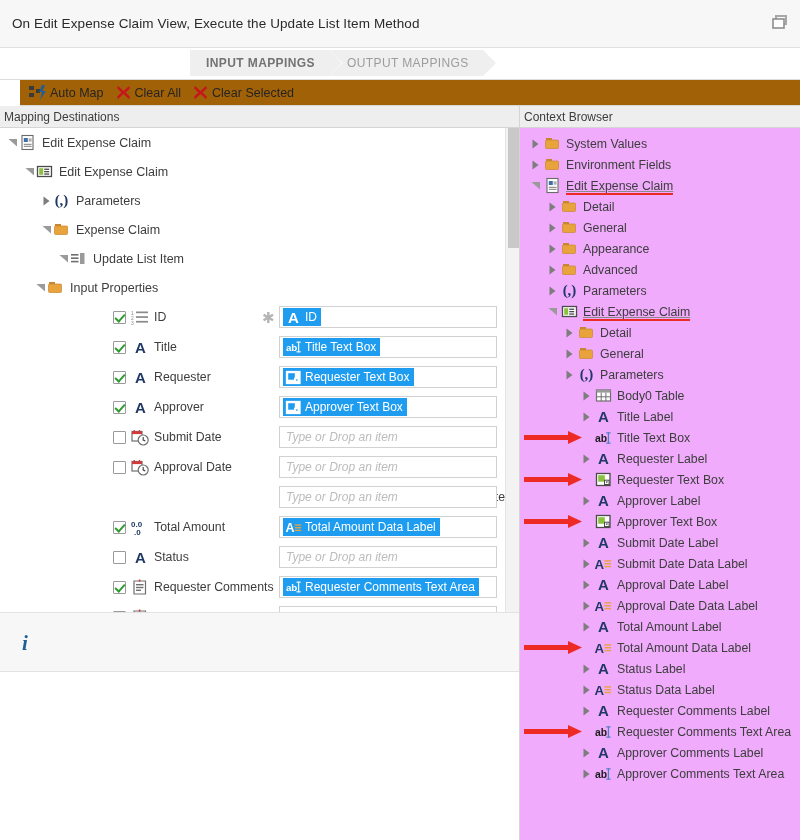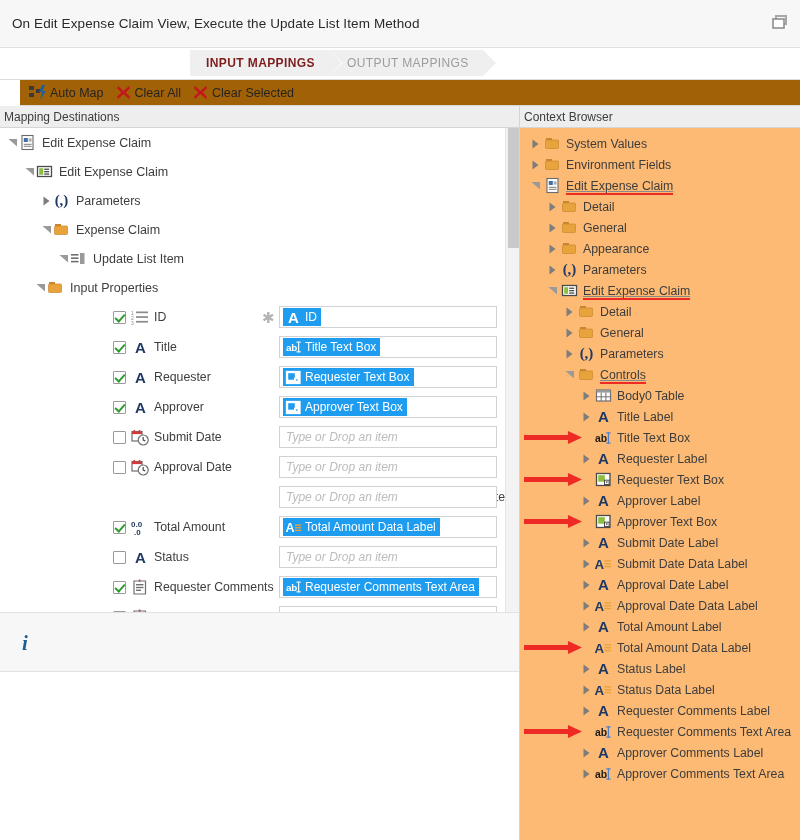--- a/index.html
+++ b/index.html
@@ -26,21 +26,21 @@
   .tabstrip {
     position: absolute; left: 0; top: 48px; width: 800px; height: 32px;
     background: #ffffff; border-bottom: 1px solid #dcdcdc;
   }
   .tabs { position: absolute; left: 190px; top: 2px; height: 26px; display: flex; }
   .tab {
     position: relative; height: 26px; display: flex; align-items: center;
     background: #efefef; padding: 0 14px 0 18px; font-size: 12px;
     letter-spacing: .4px; color: #9c9c9c; white-space: nowrap;
   }
-  .tab.active { color: #7f1d1d; font-weight: bold; }
+  .tab.active { color: #737373; font-weight: bold; }
   .tab::after {
     content: ""; position: absolute; right: -13px; top: 0;
     border-left: 13px solid #efefef;
     border-top: 13px solid transparent; border-bottom: 13px solid transparent;
     z-index: 2;
   }
   .tab::before {
     content: ""; position: absolute; right: -14px; top: 0;
     border-left: 14px solid #ffffff;
     border-top: 13px solid transparent; border-bottom: 13px solid transparent;
@@ -133,21 +133,21 @@
   }
   .info-i {
     position: absolute; left: 22px; top: 18px;
     font-size: 21px; font-style: italic; font-weight: bold;
     color: #1f5f96; font-family: "Liberation Serif", serif;
   }
 
   
   .right-panel {
     position: absolute; left: 519px; top: 128px; width: 281px; height: 712px;
-    background: #fdba74; border-left: 1px solid #d5d5d5; overflow: hidden;
+    background: #f0abfc; border-left: 1px solid #d5d5d5; overflow: hidden;
   }
   .rrow { position: relative; height: 21px; display: flex; align-items: center; }
   .rtwist { width: 15px; height: 21px; display:flex; align-items:center; justify-content:center; flex:none; }
   .rico { width: 18px; height: 17px; flex: none; display:flex; align-items:center; justify-content:center; }
   .rlbl { font-size: 12.3px; color: #3d3d3d; margin-left: 5px; white-space: nowrap; }
   .rlbl.ul { text-decoration: underline; text-decoration-color: #8a8a8a; }
   .red-underline {
     position: absolute; height: 2px; background: #ee2a24; bottom: 1px;
   }
   .arrow-wrap { position: absolute; left: 0; width: 62px; height: 21px; }
@@ -644,20 +644,36 @@
         </div>
       </div>
       <div class="rrow" style="padding-left: 25px;">
         <div class="rtwist">
           <svg width="9" height="10" viewBox="0 0 9 10">
             <path d="M1.5 0.5 L7.5 5 L1.5 9.5 Z" fill="#7d7d7d"></path>
           </svg>
         </div>
         <div class="rico">
           <svg width="17" height="17" viewBox="0 0 17 17">
+            <rect x="2" y="3" width="6" height="2" fill="#c8872e"></rect>
+            <rect x="1.5" y="5" width="13" height="8.5" rx="1" fill="#e8a33d" stroke="#c8872e" stroke-width=".7"></rect>
+          </svg>
+        </div>
+        <div style="position: relative;">
+          <div class="rlbl">Advanced</div>
+        </div>
+      </div>
+      <div class="rrow" style="padding-left: 25px;">
+        <div class="rtwist">
+          <svg width="9" height="10" viewBox="0 0 9 10">
+            <path d="M1.5 0.5 L7.5 5 L1.5 9.5 Z" fill="#7d7d7d"></path>
+          </svg>
+        </div>
+        <div class="rico">
+          <svg width="17" height="17" viewBox="0 0 17 17">
             <text x="8.5" y="13" font-family="Liberation Serif,serif" font-size="15" font-weight="bold" fill="#1f3864" text-anchor="middle">(,)</text>
           </svg>
         </div>
         <div style="position: relative;">
           <div class="rlbl">Parameters</div>
         </div>
       </div>
       <div class="rrow" style="padding-left: 25px;">
         <div class="rtwist">
           <svg width="10" height="9" viewBox="0 0 10 9">
@@ -718,37 +734,20 @@
         </div>
         <div class="rico">
           <svg width="17" height="17" viewBox="0 0 17 17">
             <text x="8.5" y="13" font-family="Liberation Serif,serif" font-size="15" font-weight="bold" fill="#1f3864" text-anchor="middle">(,)</text>
           </svg>
         </div>
         <div style="position: relative;">
           <div class="rlbl">Parameters</div>
         </div>
       </div>
-      <div class="rrow" style="padding-left: 42px;">
-        <div class="rtwist">
-          <svg width="10" height="9" viewBox="0 0 10 9">
-            <path d="M0.5 1 L9 1 L9 8.5 Z" fill="#9a9a9a"></path>
-          </svg>
-        </div>
-        <div class="rico">
-          <svg width="17" height="17" viewBox="0 0 17 17">
-            <rect x="2" y="3" width="6" height="2" fill="#c8872e"></rect>
-            <rect x="1.5" y="5" width="13" height="8.5" rx="1" fill="#e8a33d" stroke="#c8872e" stroke-width=".7"></rect>
-          </svg>
-        </div>
-        <div style="position: relative;">
-          <div class="rlbl ul">Controls</div>
-          <div class="red-underline" style="left: 5px; right: 0px; bottom: -2px;"></div>
-        </div>
-      </div>
       <div class="rrow" style="padding-left: 59px;">
         <div class="rtwist">
           <svg width="9" height="10" viewBox="0 0 9 10">
             <path d="M1.5 0.5 L7.5 5 L1.5 9.5 Z" fill="#7d7d7d"></path>
           </svg>
         </div>
         <div class="rico">
           <svg width="17" height="17" viewBox="0 0 17 17">
             <rect x="1.5" y="3" width="14" height="11" fill="#ffffff" stroke="#6f6f6f" stroke-width="1.2"></rect>
             <rect x="1.5" y="3" width="14" height="2.6" fill="#9a9a9a"></rect>

